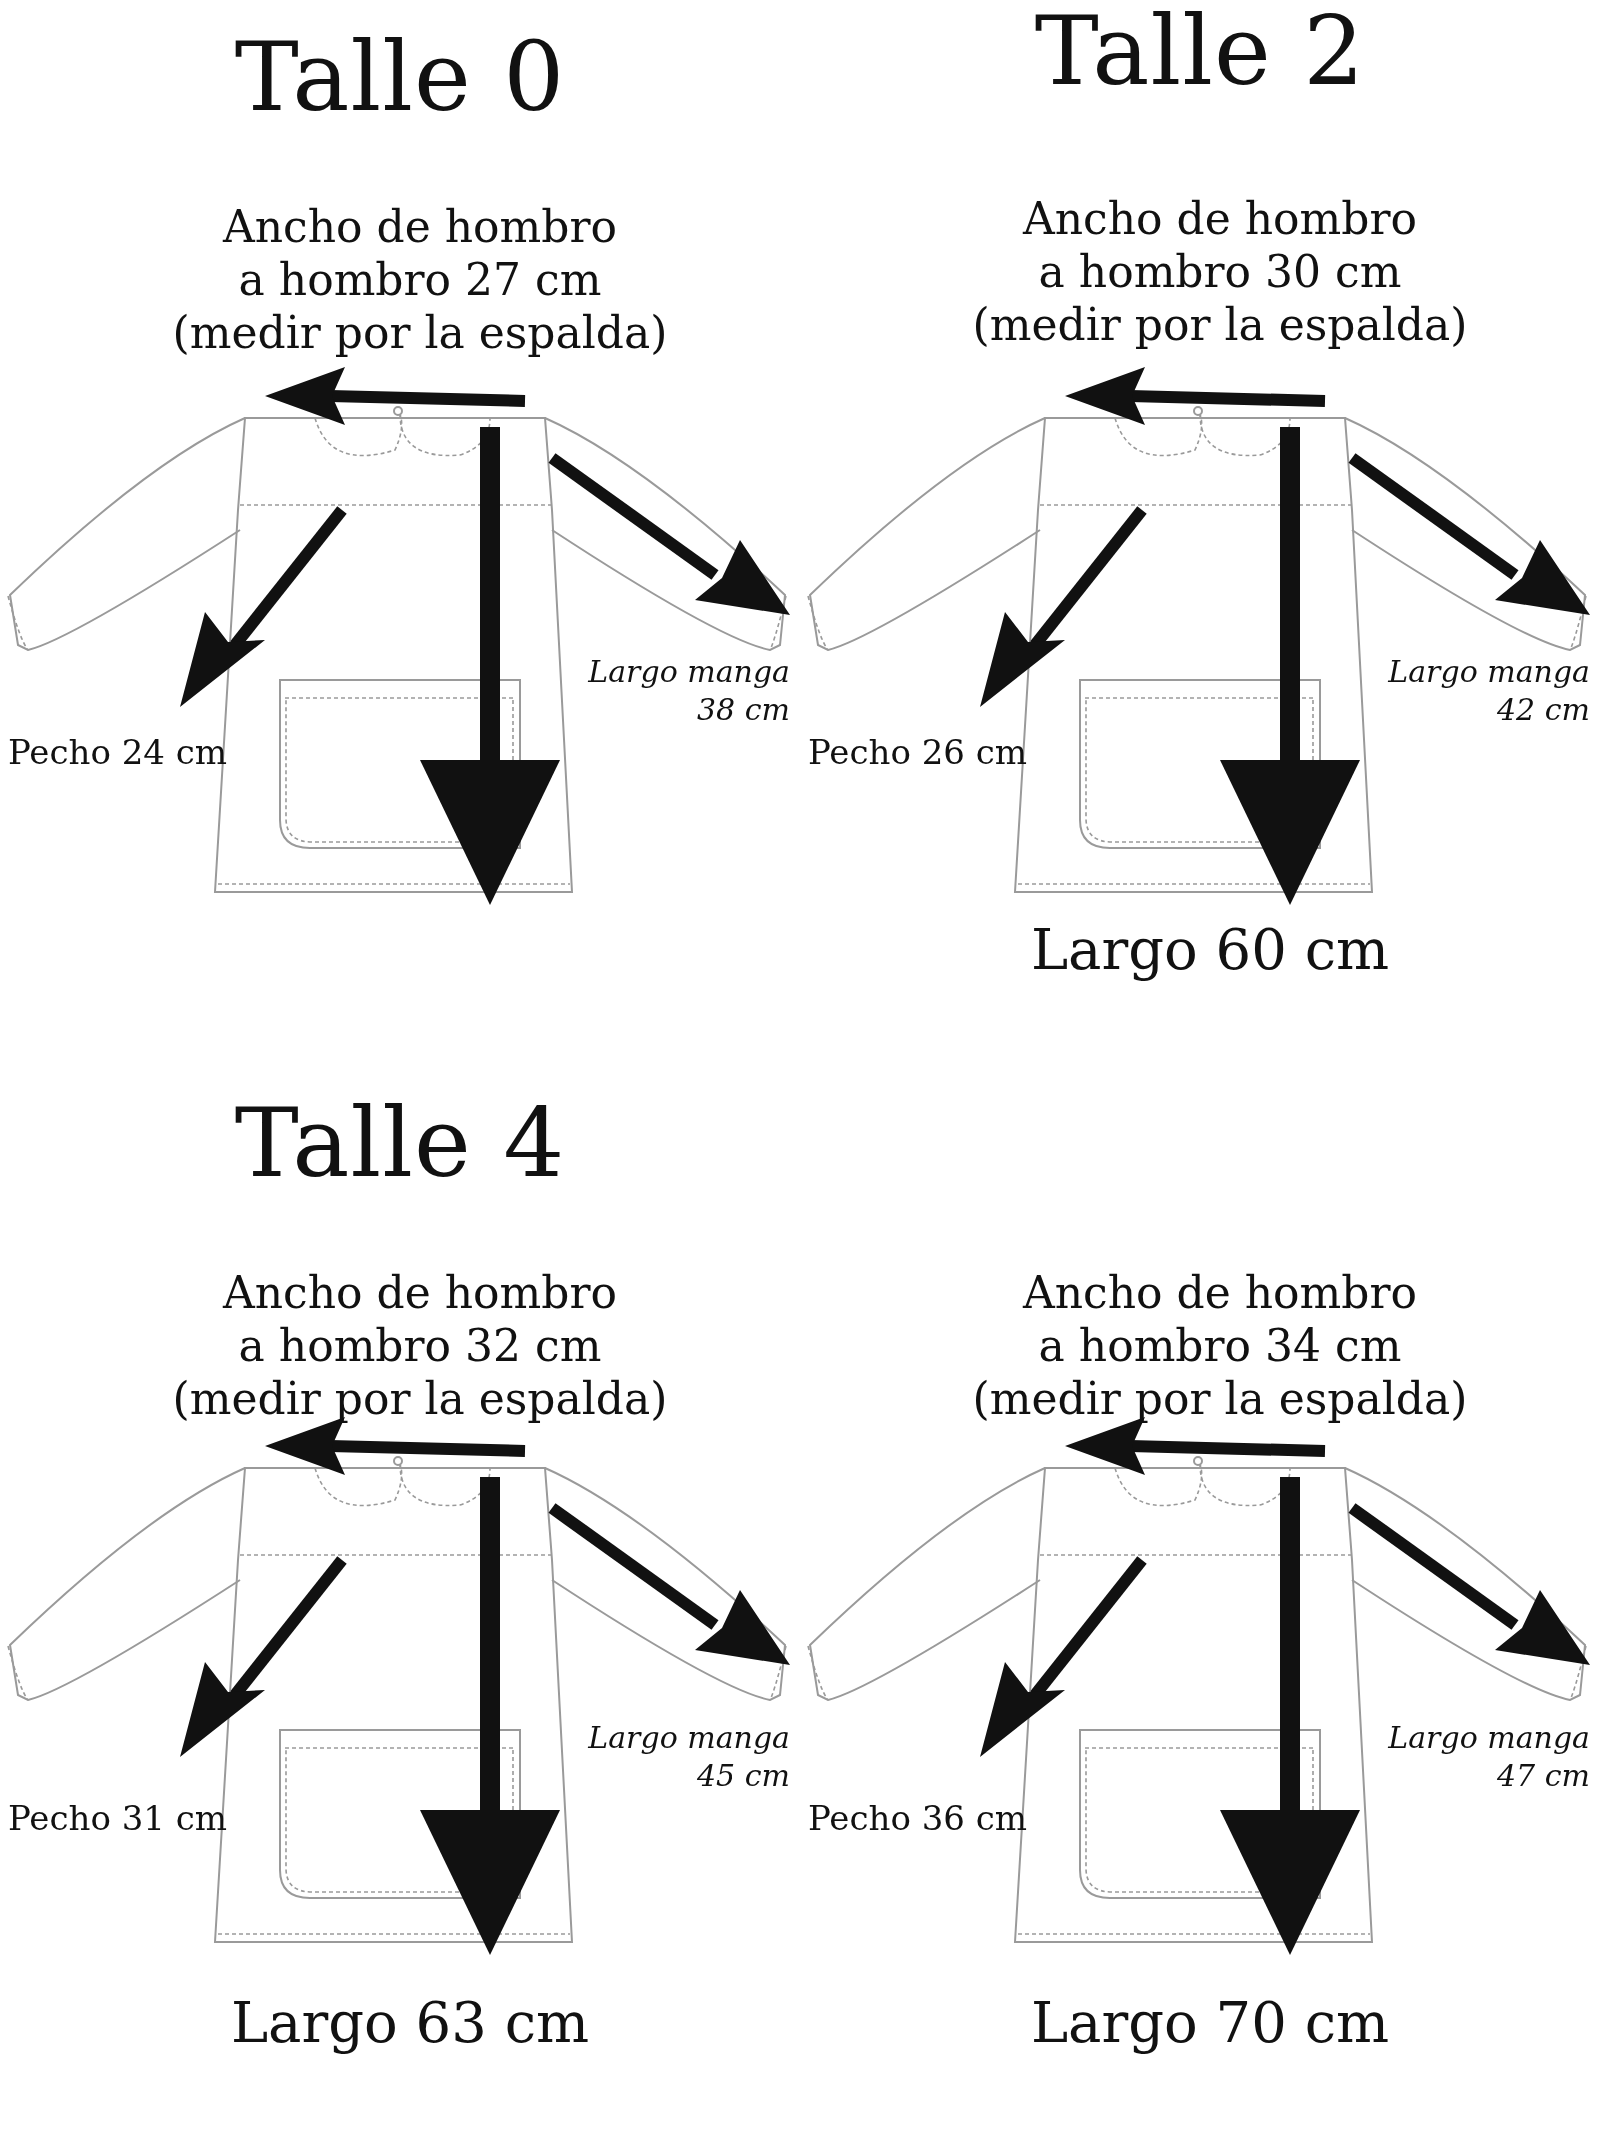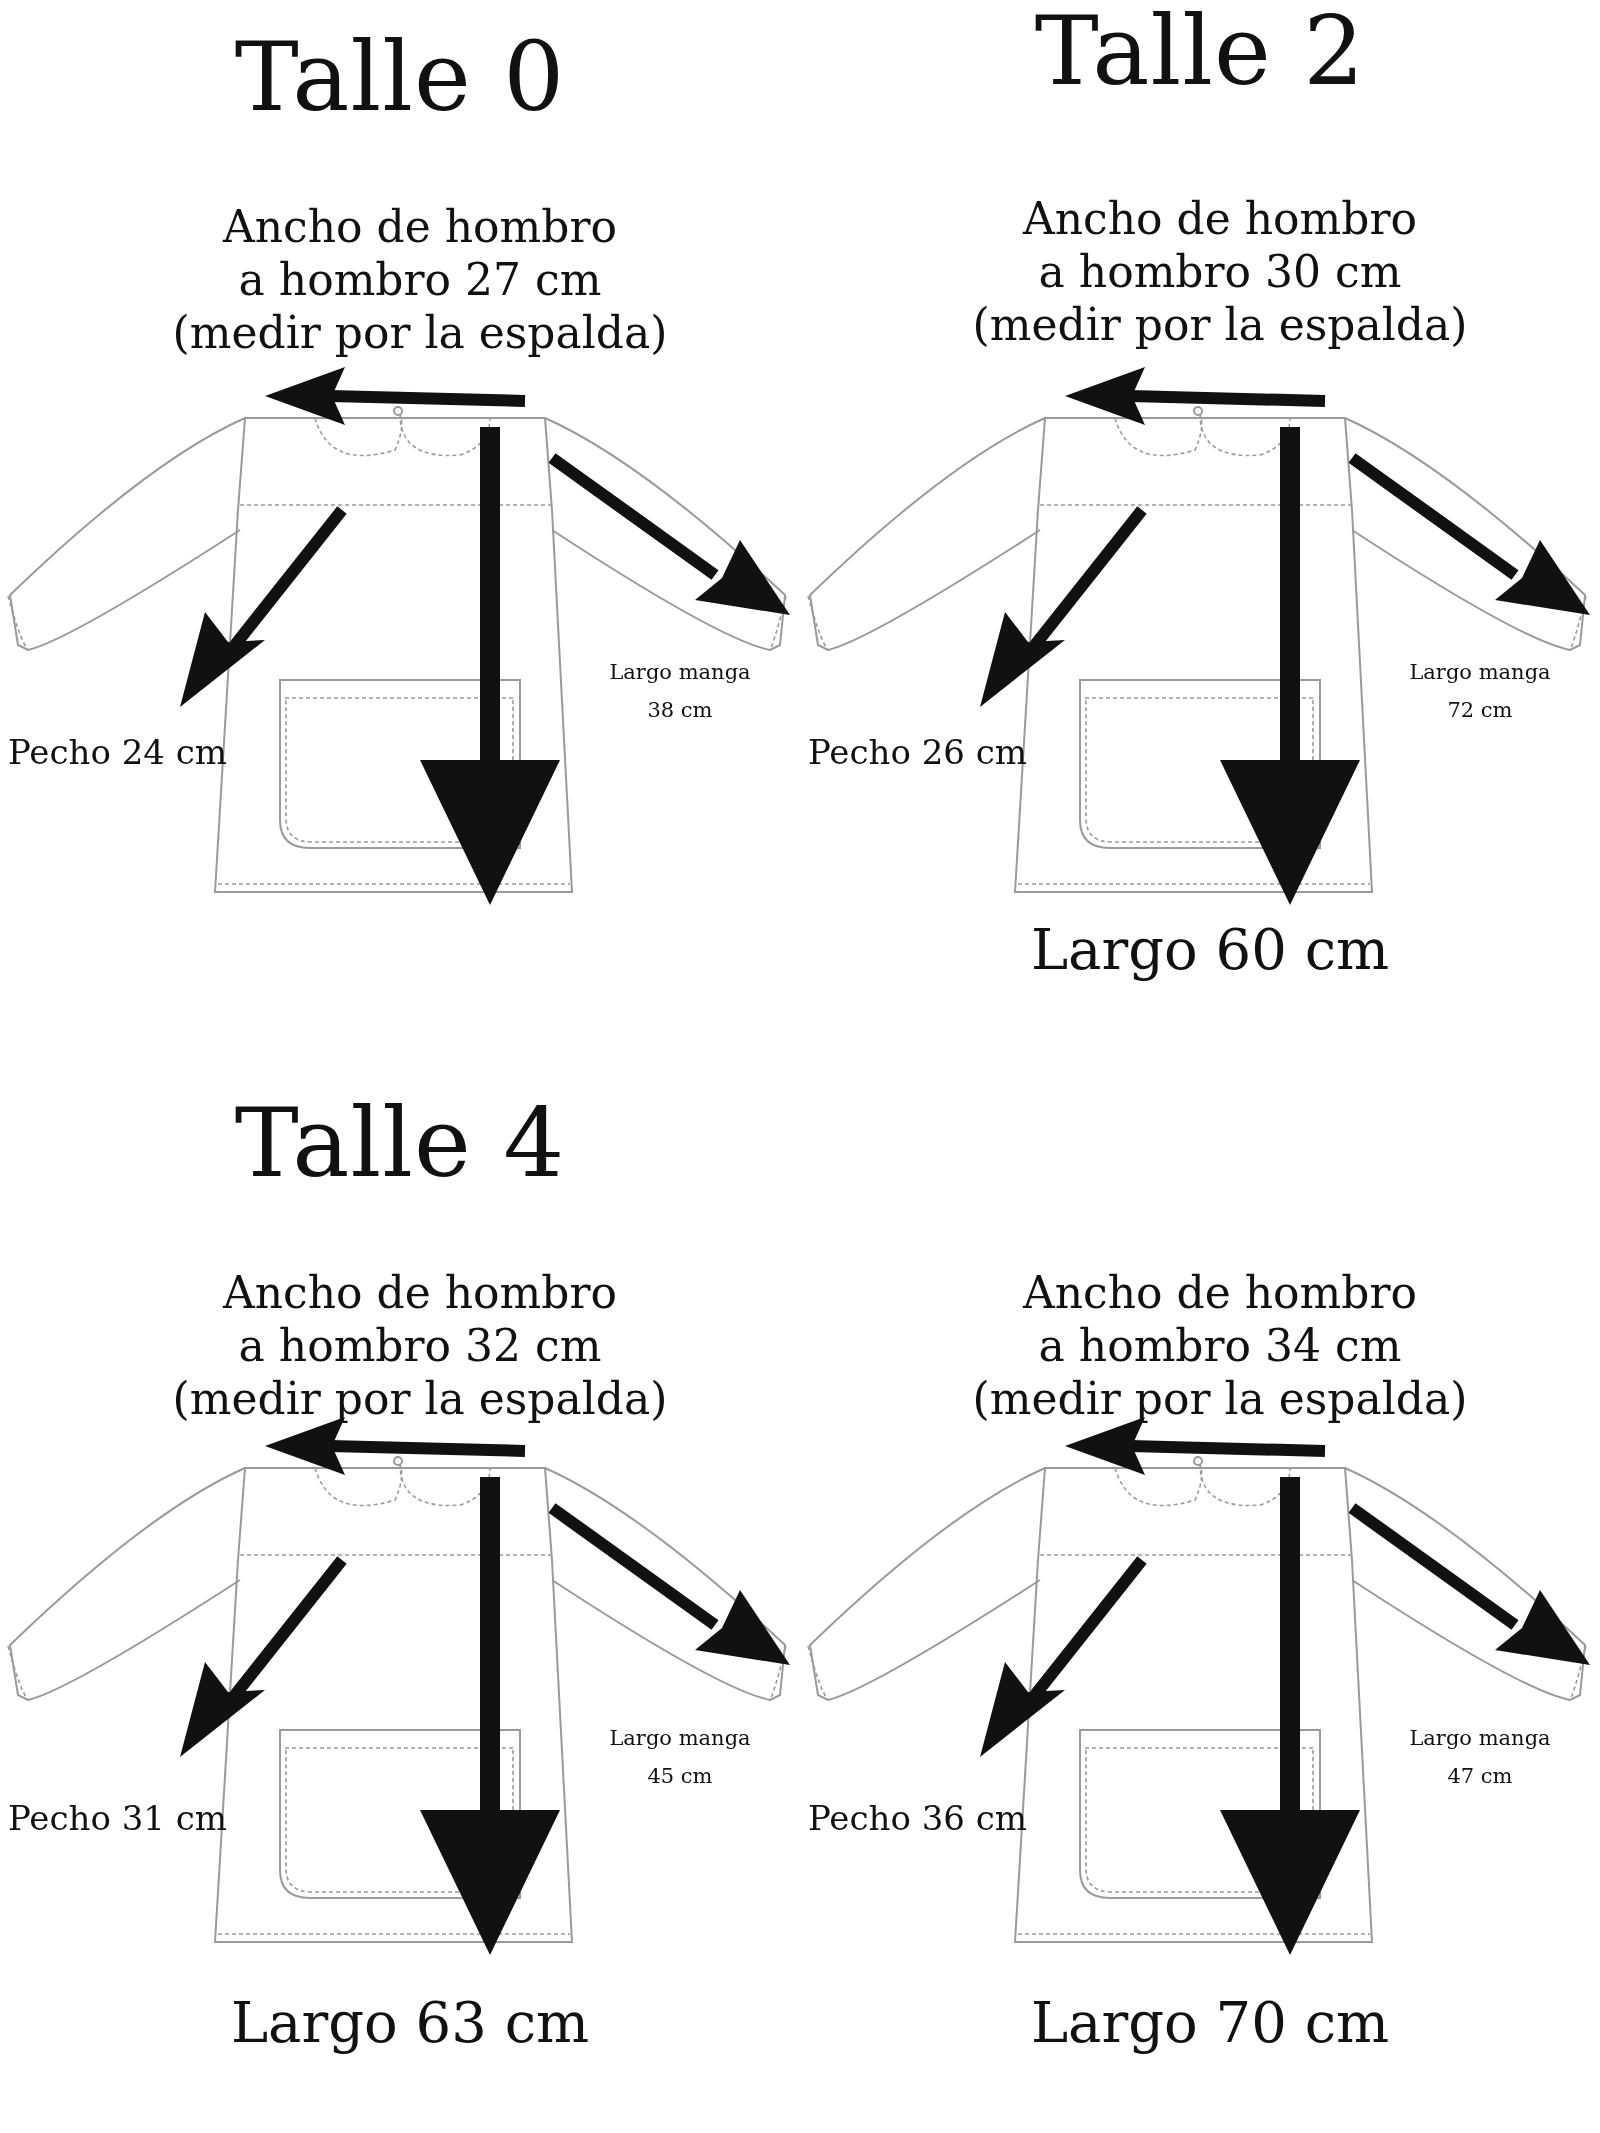--- a/index.html
+++ b/index.html
@@ -5,21 +5,21 @@
   html, body { margin: 0; padding: 0; background: #ffffff; }
   body { width: 1600px; height: 2133px; position: relative; overflow: hidden; font-family: "DejaVu Serif", "Liberation Serif", serif; color: #111; }
   .grid { position: absolute; inset: 0; display: grid; grid-template-columns: 800px 800px; grid-template-rows: 1066px 1067px; border-radius: 21px; }
   .panel { position: relative; width: 800px; height: 1066px; }
   .panel svg.drawing { position: absolute; left: 0; top: 0; width: 800px; height: 1066px; }
   .title { position: absolute; left: 0; width: 800px; text-align: center; top: 22px; font-size: 96px; line-height: 110px; font-family: "DejaVu Serif", serif; letter-spacing: 1px; }
   .p1 .title { top: -4px; }
   .shoulder { position: absolute; left: 110px; width: 620px; text-align: center; top: 200px; font-size: 44px; line-height: 53px; }
   .p1 .shoulder { top: 192px; }
   .pecho { position: absolute; left: 8px; top: 732px; font-size: 34px; white-space: nowrap; }
-  .manga { position: absolute; left: 570px; top: 653px; width: 220px; text-align: center; font-size: 21px; line-height: 38px; }
+  .manga { position: absolute; left: 570px; top: 653px; width: 220px; text-align: right; font-size: 30px; line-height: 38px; font-style: italic; }
   .largo { position: absolute; left: 100px; width: 620px; text-align: center; top: 915px; font-size: 56px; line-height: 70px; }
   .p2 .largo, .p3 .largo { top: 922px; }
 </style>
 </head>
 <body>
 
 <div class="grid">
 
   <div class="panel p0">
     <svg class="drawing">
@@ -90,21 +90,21 @@
       </svg>
     <div class="title">Talle 2</div>
     <div class="shoulder">
       <div>Ancho de hombro</div>
       <div>a hombro 30 cm</div>
       <div>(medir por la espalda)</div>
     </div>
     <div class="pecho">Pecho 26 cm</div>
     <div class="manga">
       <div>Largo manga</div>
-      <div>72 cm</div>
+      <div>42 cm</div>
     </div>
     <div class="largo">Largo 60 cm</div>
   </div>
 
   <div class="panel p2">
     <svg class="drawing">
         <g transform="translate(0,-16)">
           <path d="M245 418 L545 418 L552 510 L572 892 L215 892 L238 510 Z" fill="none" stroke="#9a9a9a" stroke-width="2"></path>
           <path d="M245 418 Q150 460 10 595 L18 645 L28 650 Q70 640 240 530" fill="none" stroke="#9a9a9a" stroke-width="2"></path>
           <path d="M545 418 Q640 460 785 595 L780 645 L770 650 Q720 640 552 530" fill="none" stroke="#9a9a9a" stroke-width="2"></path>

